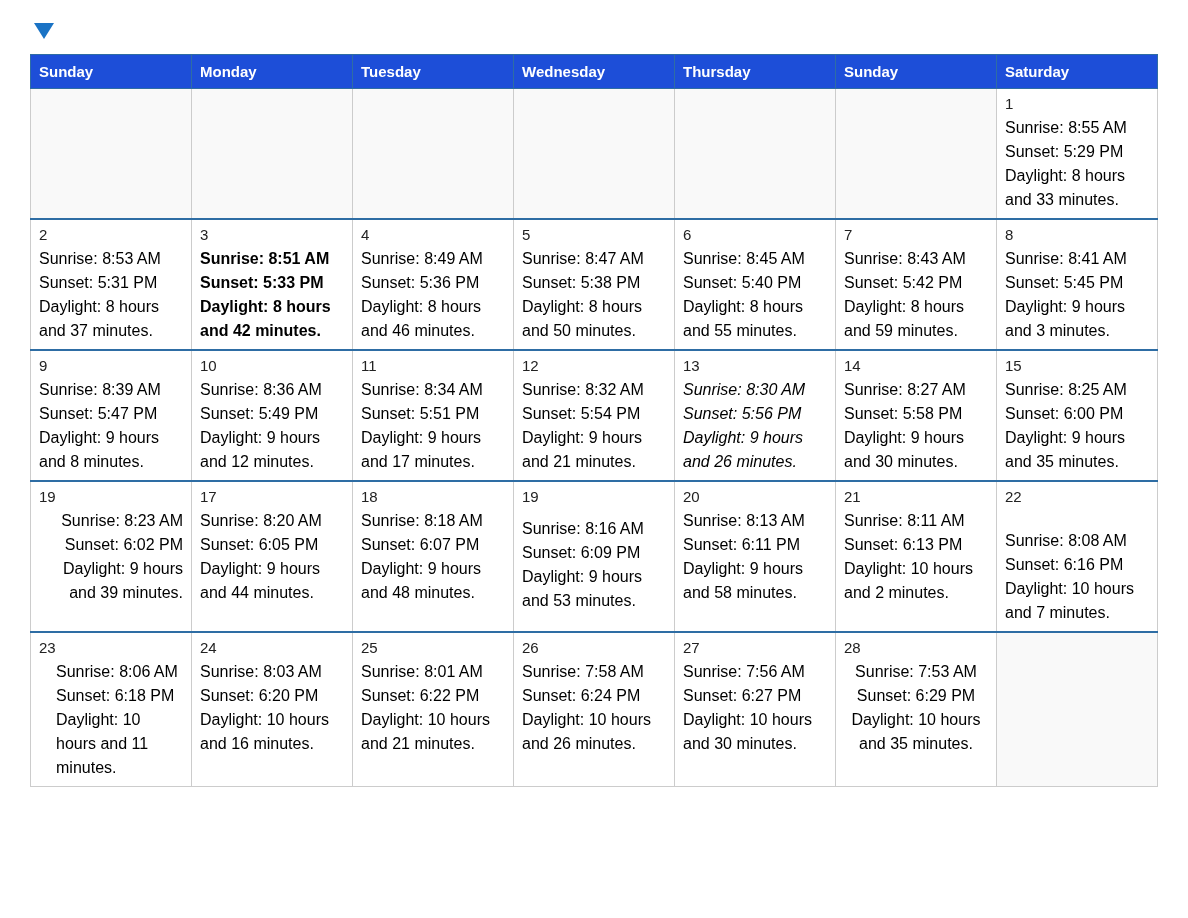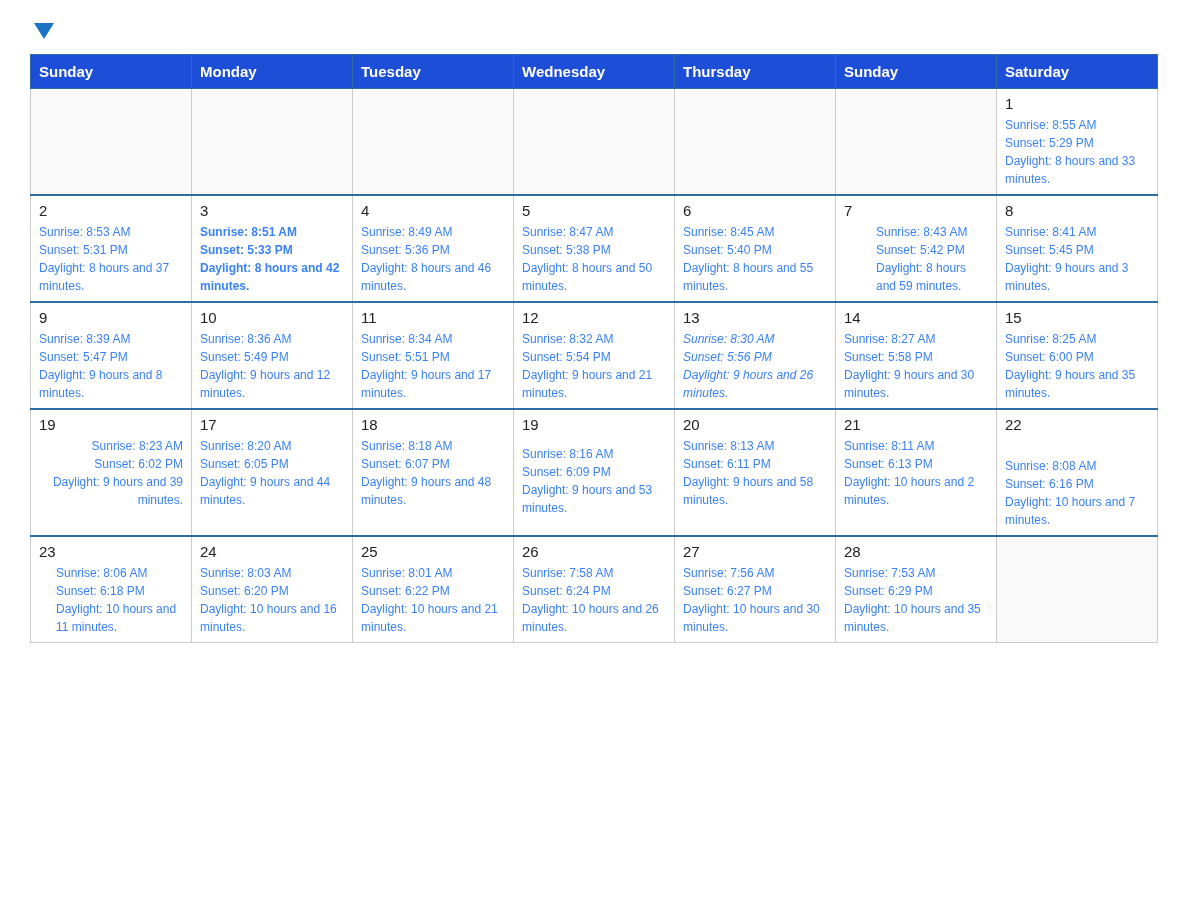--- a/index.html
+++ b/index.html
@@ -81,22 +81,22 @@
       background: #f9f9f9;
     }
     .day-number {
       font-size: 15px;
       font-weight: normal;
       color: #222;
       margin-bottom: 4px;
       display: block;
     }
     .day-info {
-      font-size: 12px;
-      color: #3b82f6;
+      font-size: 16px;
+      color: #000000;
       line-height: 1.5;
     }
     .row-divider td {
       border-top: 2px solid #2e6da4;
     }
   </style>
 </head>
 <body>
 
 <div class="header">
@@ -165,21 +165,21 @@
 Daylight: 8 hours and 50 minutes.</div>
         </td>
         <td>
           <span class="day-number">6</span>
           <div class="day-info" style="white-space: pre-line;">Sunrise: 8:45 AM
 Sunset: 5:40 PM
 Daylight: 8 hours and 55 minutes.</div>
         </td>
         <td>
           <span class="day-number">7</span>
-          <div class="day-info" style="white-space: pre-line; margin-left: 32px;">Sunrise: 8:43 AM
+          <div class="day-info" style="white-space: pre-line;">Sunrise: 8:43 AM
 Sunset: 5:42 PM
 Daylight: 8 hours and 59 minutes.</div>
         </td>
         <td>
           <span class="day-number">8</span>
           <div class="day-info" style="white-space: pre-line;">Sunrise: 8:41 AM
 Sunset: 5:45 PM
 Daylight: 9 hours and 3 minutes.</div>
         </td>
       </tr>
@@ -297,20 +297,20 @@
 Daylight: 10 hours and 26 minutes.</div>
         </td>
         <td>
           <span class="day-number">27</span>
           <div class="day-info" style="white-space: pre-line;">Sunrise: 7:56 AM
 Sunset: 6:27 PM
 Daylight: 10 hours and 30 minutes.</div>
         </td>
         <td>
           <span class="day-number">28</span>
-          <div class="day-info" style="white-space: pre-line;">Sunrise: 7:53 AM
+          <div class="day-info" style="white-space: pre-line; text-align: center;">Sunrise: 7:53 AM
 Sunset: 6:29 PM
 Daylight: 10 hours and 35 minutes.</div>
         </td>
         <td class="empty"></td>
       </tr>
     </tbody>
 </table>
 
 </body></html>

